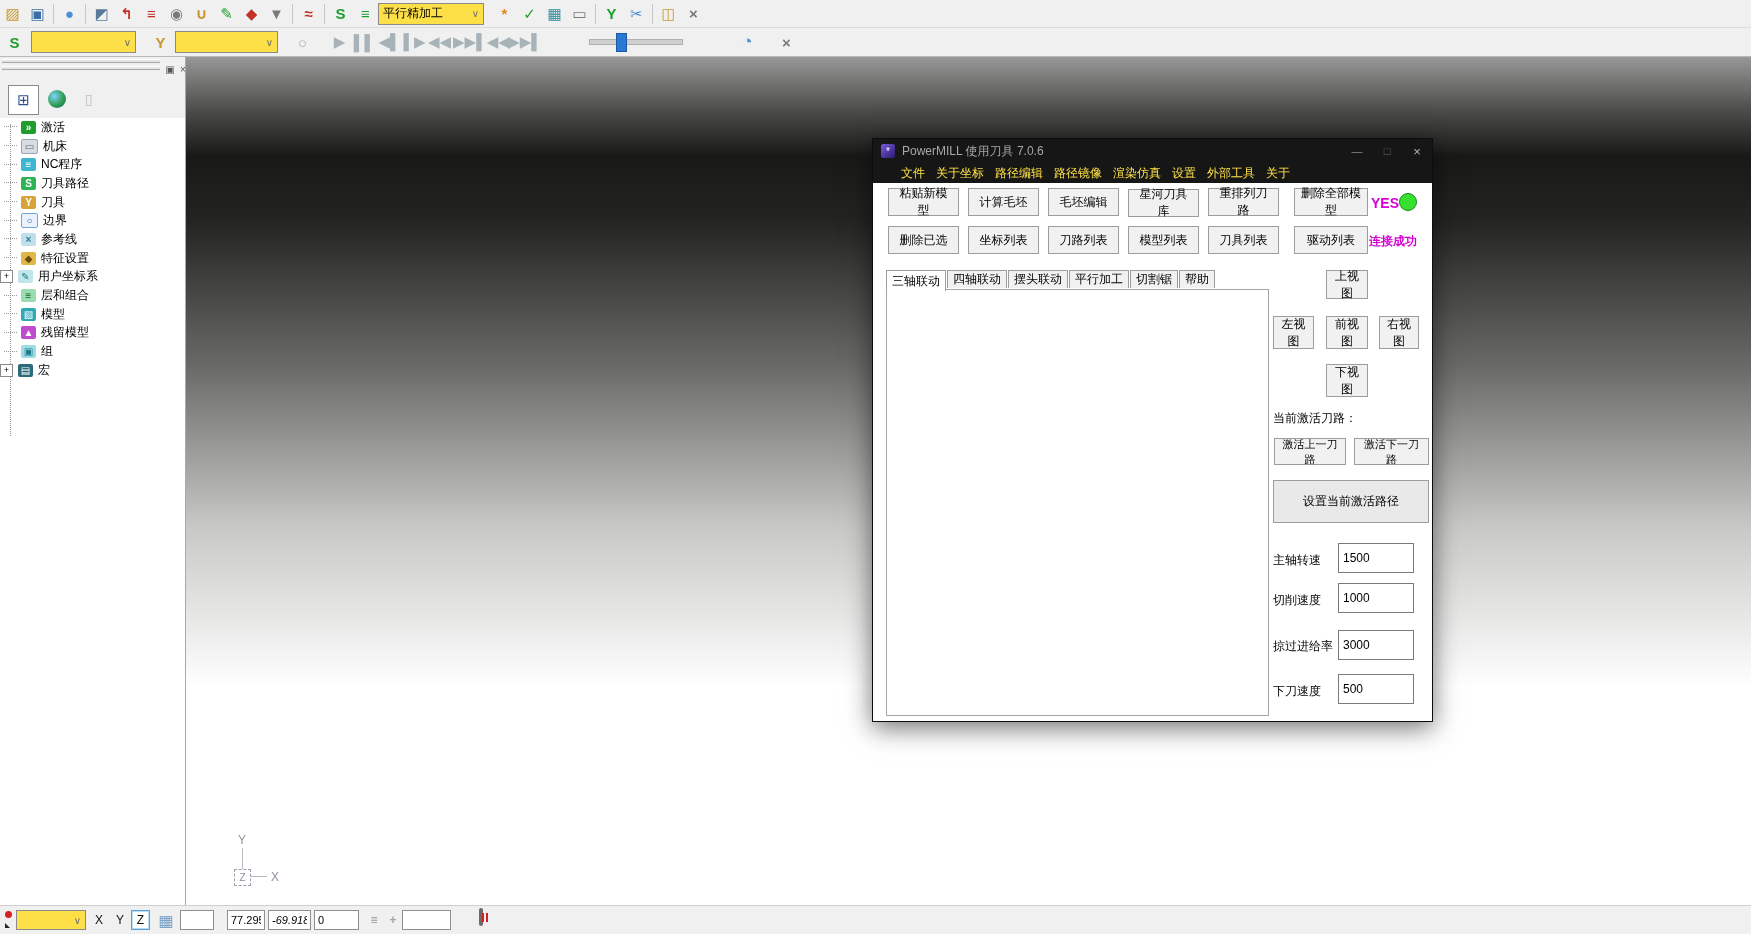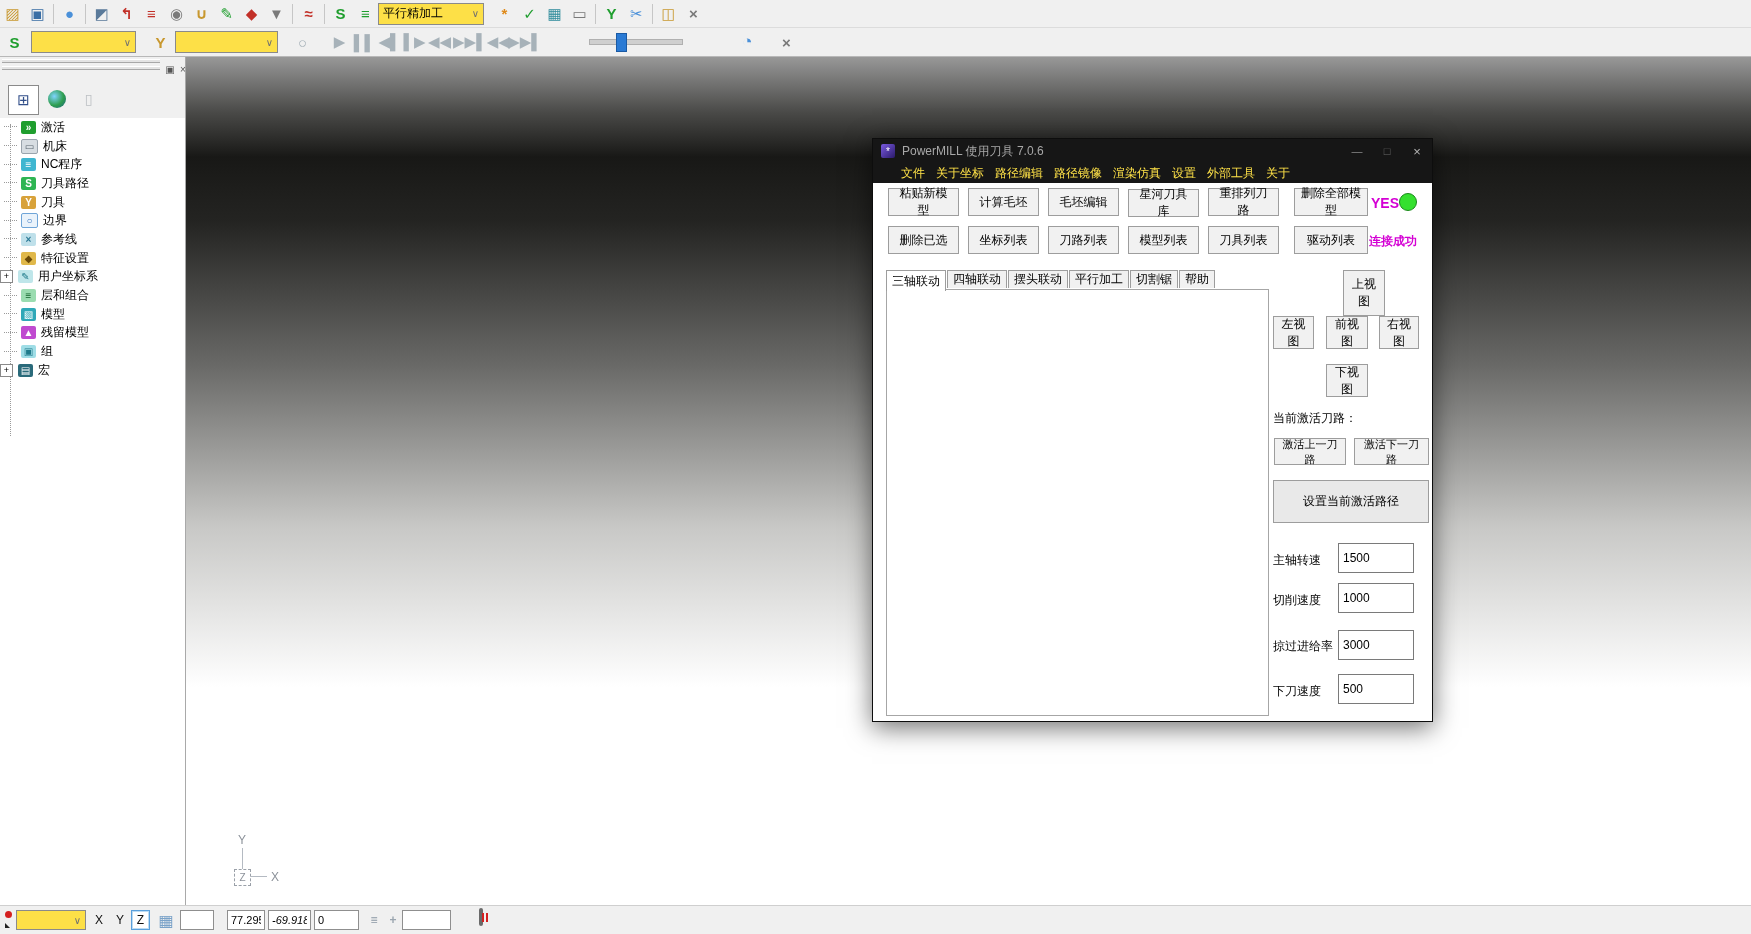--- a/index.html
+++ b/index.html
@@ -374,21 +374,21 @@
     <span class="box"></span>
       <span>碰撞检测</span>
   </span>
   <span class="b chk" style="left:27px;top:507px">
     <span class="box"></span>
       <span>碰撞避让</span>
   </span>
 
   <button class="b wbtn" style="left:148px;top:490px;width:102px;height:54px;background:#e9e9e9;font-size:13px">执行</button>
 
-  <button class="b wbtn" style="left:470px;top:131px;width:42px;height:46px">上视图</button>
+  <button class="b wbtn" style="left:453px;top:131px;width:42px;height:29px">上视图</button>
   <button class="b wbtn" style="left:400px;top:177px;width:41px;height:33px">左视图</button>
   <button class="b wbtn" style="left:453px;top:177px;width:42px;height:33px">前视图</button>
   <button class="b wbtn" style="left:506px;top:177px;width:40px;height:33px">右视图</button>
   <button class="b wbtn" style="left:453px;top:225px;width:42px;height:33px">下视图</button>
 
   <span class="b lbl" style="left:400px;top:271px">当前激活刀路：</span>
   <button class="b wbtn" style="left:401px;top:299px;width:72px;height:27px;font-size:11px">激活上一刀路</button>
   <button class="b wbtn" style="left:481px;top:299px;width:75px;height:27px;font-size:11px">激活下一刀路</button>
   <button class="b wbtn" style="left:400px;top:341px;width:156px;height:43px;background:#e9e9e9">设置当前激活路径</button>
 

